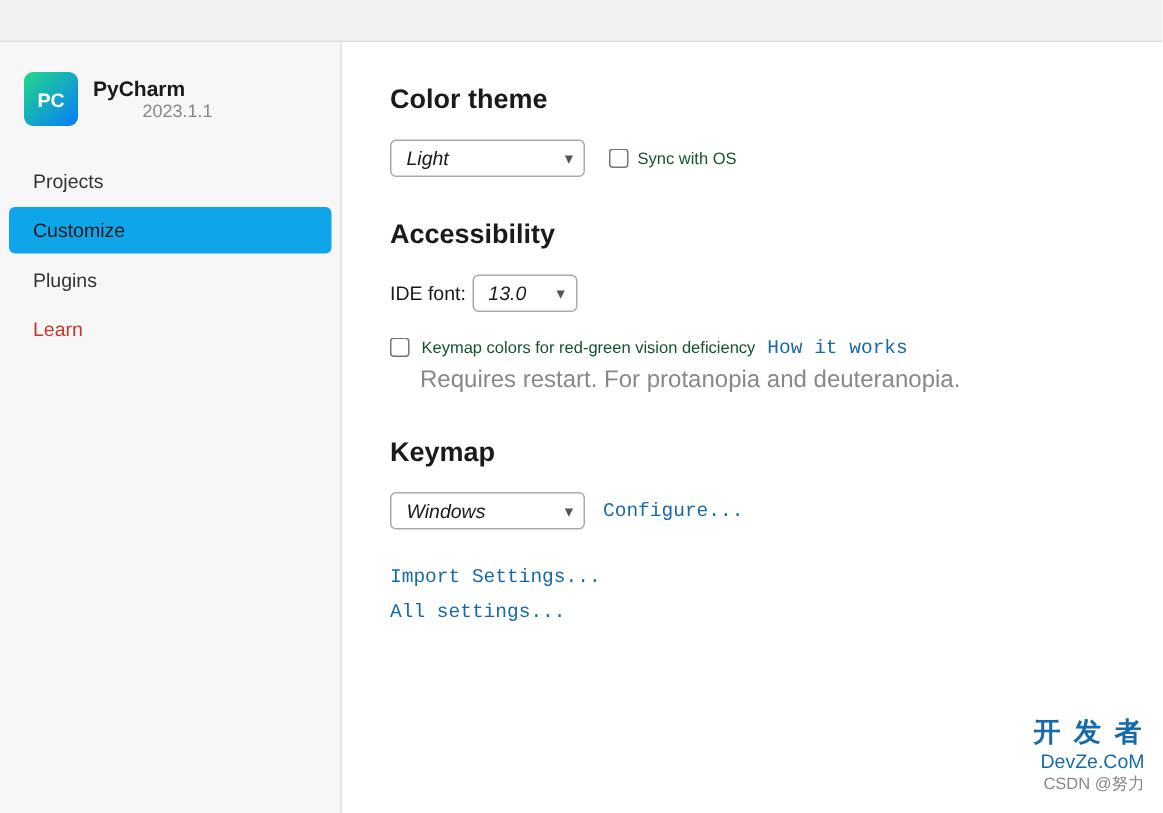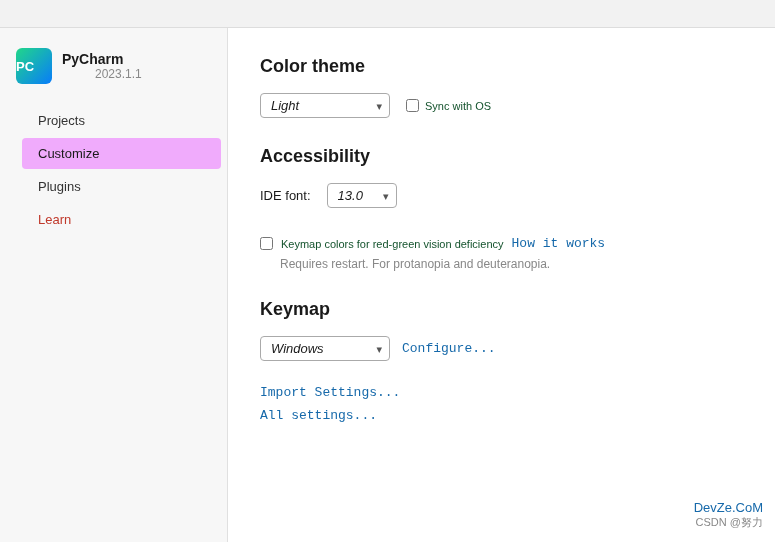--- a/index.html
+++ b/index.html
@@ -39,20 +39,21 @@
       padding: 4px 16px 20px 16px;
       gap: 10px;
     }
     .logo-icon {
       width: 36px;
       height: 36px;
       border-radius: 6px;
       background: linear-gradient(135deg, #21D789 0%, #087CFA 100%);
       display: flex;
       align-items: center;
+      justify-content: center;
       color: white;
       font-weight: bold;
       font-size: 13px;
       flex-shrink: 0;
     }
     .logo-text-area {
       display: flex;
       flex-direction: column;
     }
     .logo-title {
@@ -61,32 +62,31 @@
       color: #1a1a1a;
     }
     .logo-subtitle {
       font-size: 12px;
       color: #888;
       margin-left: 33px;
     }
     .sidebar-nav {
       display: flex;
       flex-direction: column;
-      padding-left: 16px;
     }
     .sidebar-item {
       padding: 8px 16px;
       cursor: pointer;
       font-size: 13px;
       color: #333;
       border-radius: 4px;
       margin: 1px 6px;
     }
     .sidebar-item.active {
-      background: #f0abfc;
+      background: #0ea5e9;
       color: #1a1a1a;
       font-weight: 500;
     }
     .sidebar-item.learn-item {
       color: #c0392b;
     }
     .content {
       flex: 1;
       padding: 28px 32px;
       overflow-y: auto;
@@ -143,42 +143,42 @@
     .checkbox-label {
       font-size: 11px;
       color: #14532d;
     }
     .accessibility-section {
       margin-bottom: 28px;
     }
     .font-row {
       display: flex;
       align-items: center;
-      gap: 16px;
-      margin-bottom: 28px;
+      gap: 4px;
+      margin-bottom: 16px;
     }
     .font-label {
       font-size: 13px;
       color: #1a1a1a;
     }
     .color-adjust-row {
       display: flex;
       align-items: center;
       gap: 8px;
       margin-bottom: 6px;
     }
     .link-text {
       color: #1669AA;
       cursor: pointer;
       font-size: 13px;
       text-decoration: none;
       font-family: Liberation Mono, monospace;
     }
     .hint-text {
-      font-size: 12px;
+      font-size: 16px;
       color: #888;
       margin-left: 20px;
       margin-bottom: 4px;
     }
     .keymap-section {
       margin-bottom: 24px;
     }
     .keymap-row {
       display: flex;
       align-items: center;
@@ -308,15 +308,16 @@
 
     <div class="bottom-links">
       <a class="link-text">Import Settings...</a>
       <a class="link-text">All settings...</a>
     </div>
 
   </div>
 </div>
 
 <div class="watermark">
+  <div class="watermark-cn">开 发 者</div>
   <div class="watermark-en">DevZe.CoM</div>
   <div class="watermark-sub">CSDN @努力</div>
 </div>
 
 </body></html>

